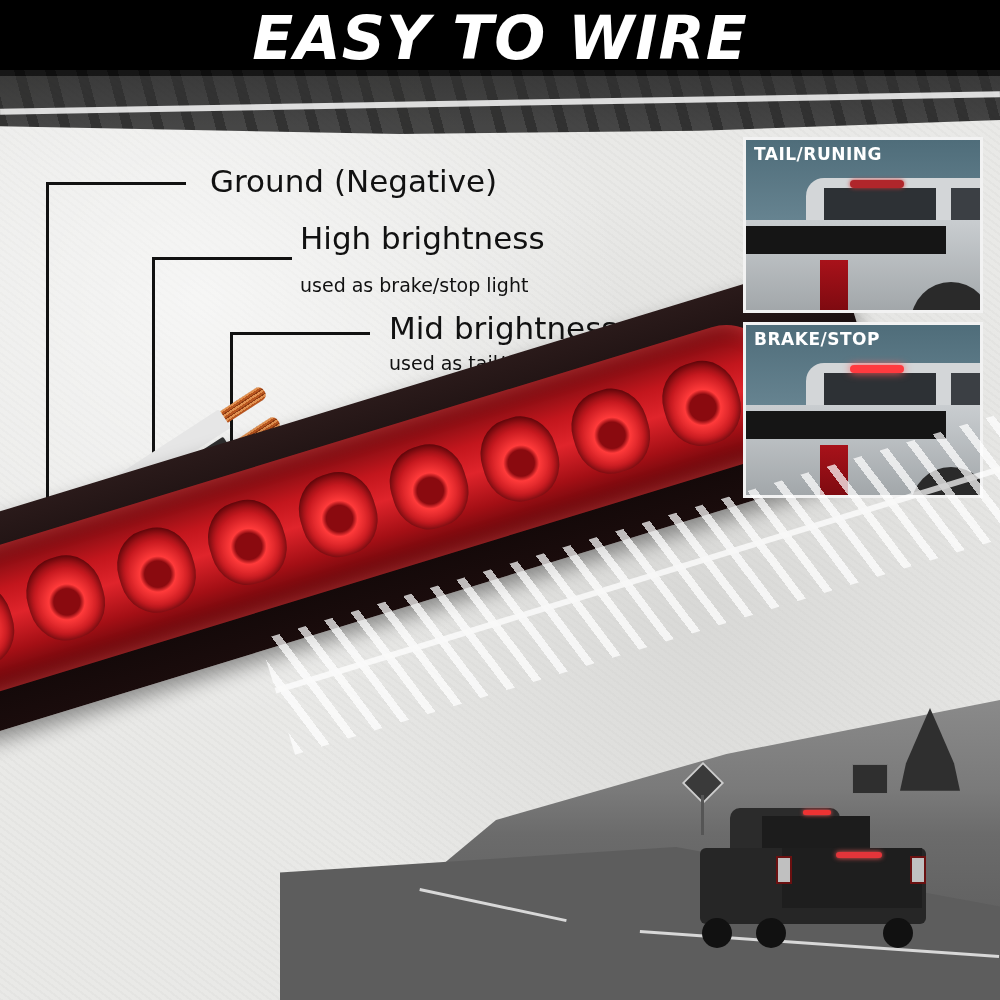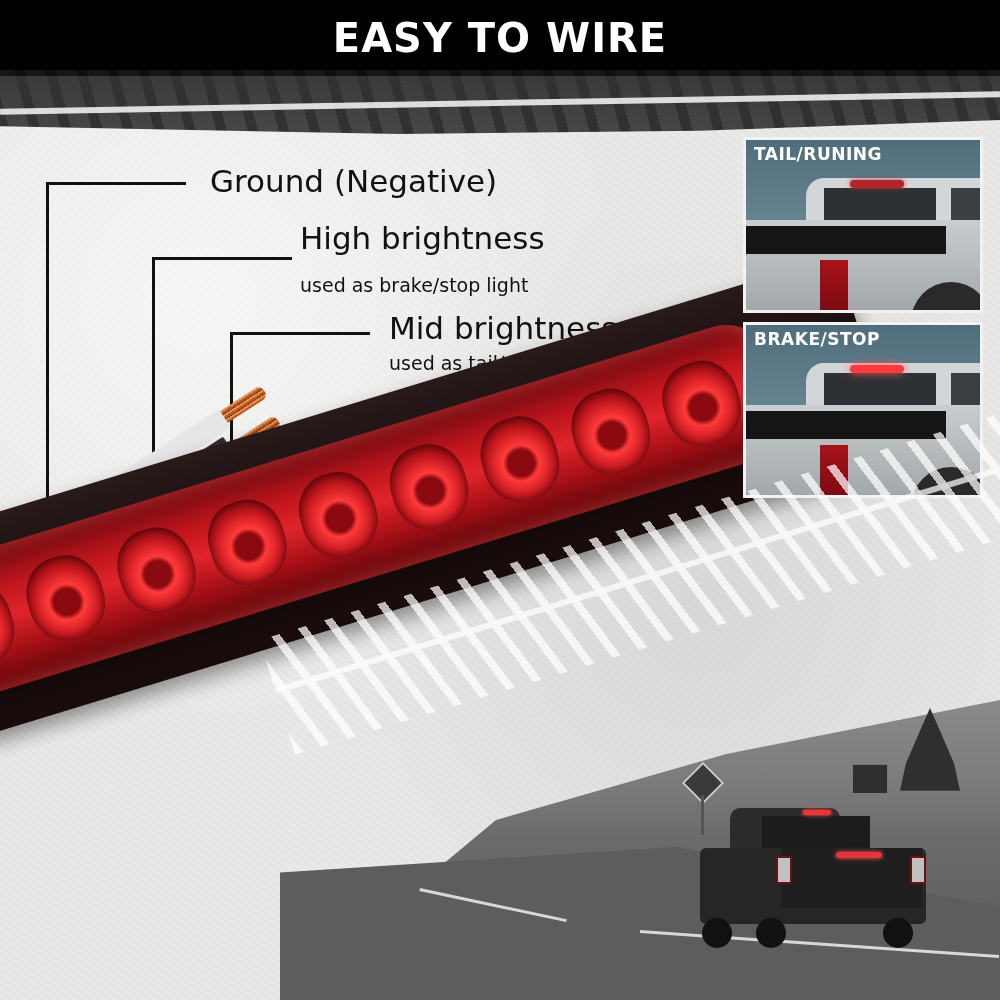--- a/index.html
+++ b/index.html
@@ -5,21 +5,21 @@
   html,body{margin:0;padding:0;}
   body{width:1000px;height:1000px;overflow:hidden;position:relative;background:#e8e8e6;font-family:"Liberation Sans",sans-serif;}
   .canvas{position:absolute;left:0;top:0;width:1000px;height:1000px;overflow:hidden;
     background:
       radial-gradient(circle at 20% 30%, rgba(255,255,255,.6), transparent 40%),
       radial-gradient(circle at 70% 60%, rgba(200,200,198,.5), transparent 45%),
       repeating-linear-gradient(37deg, rgba(0,0,0,.025) 0 2px, transparent 2px 6px),
       #e9e9e7;}
   .header{position:absolute;left:0;top:0;width:1000px;height:76px;background:#000;}
   .title{position:absolute;left:0;top:0;width:1000px;height:76px;display:flex;align-items:center;justify-content:center;
-    color:#fff;font-family:"DejaVu Sans",sans-serif;font-weight:bold;font-size:40px;letter-spacing:1px;}
+    color:#fff;font-family:"DejaVu Sans",sans-serif;font-weight:bold;font-size:60px;letter-spacing:1px;font-style:italic;}
   .tread-top{position:absolute;left:0;top:70px;width:1000px;height:64px;
     background:
       repeating-linear-gradient(75deg,#111 0 10px,transparent 10px 30px),
       linear-gradient(#1a1a1a,#2a2a2a);
     clip-path:polygon(0 0,100% 0,100% 78%,70% 95%,40% 100%,0 88%);
     opacity:.85;}
   .tread-top::after{content:"";position:absolute;left:0;right:0;top:30px;height:6px;background:rgba(240,240,240,.9);transform:rotate(-1deg);}
 
   
   .lead{position:absolute;background:#111;}

